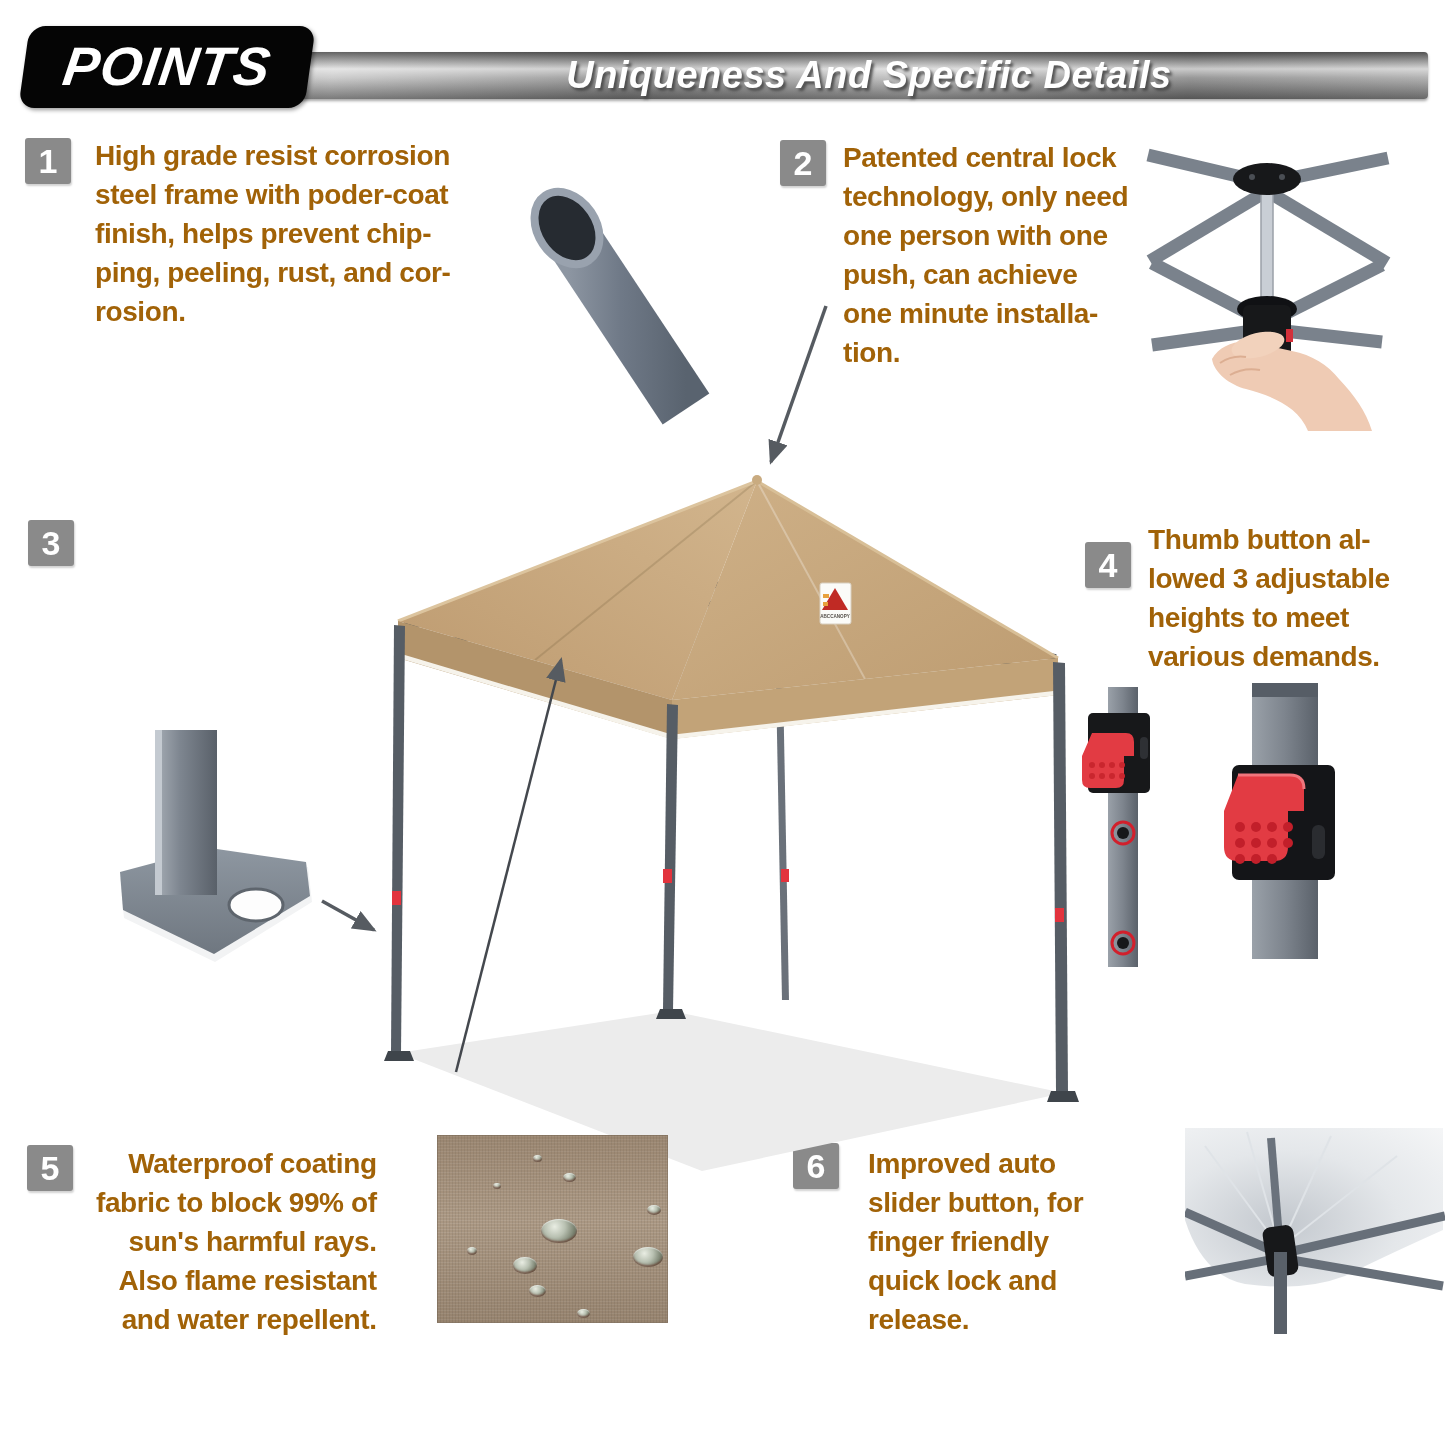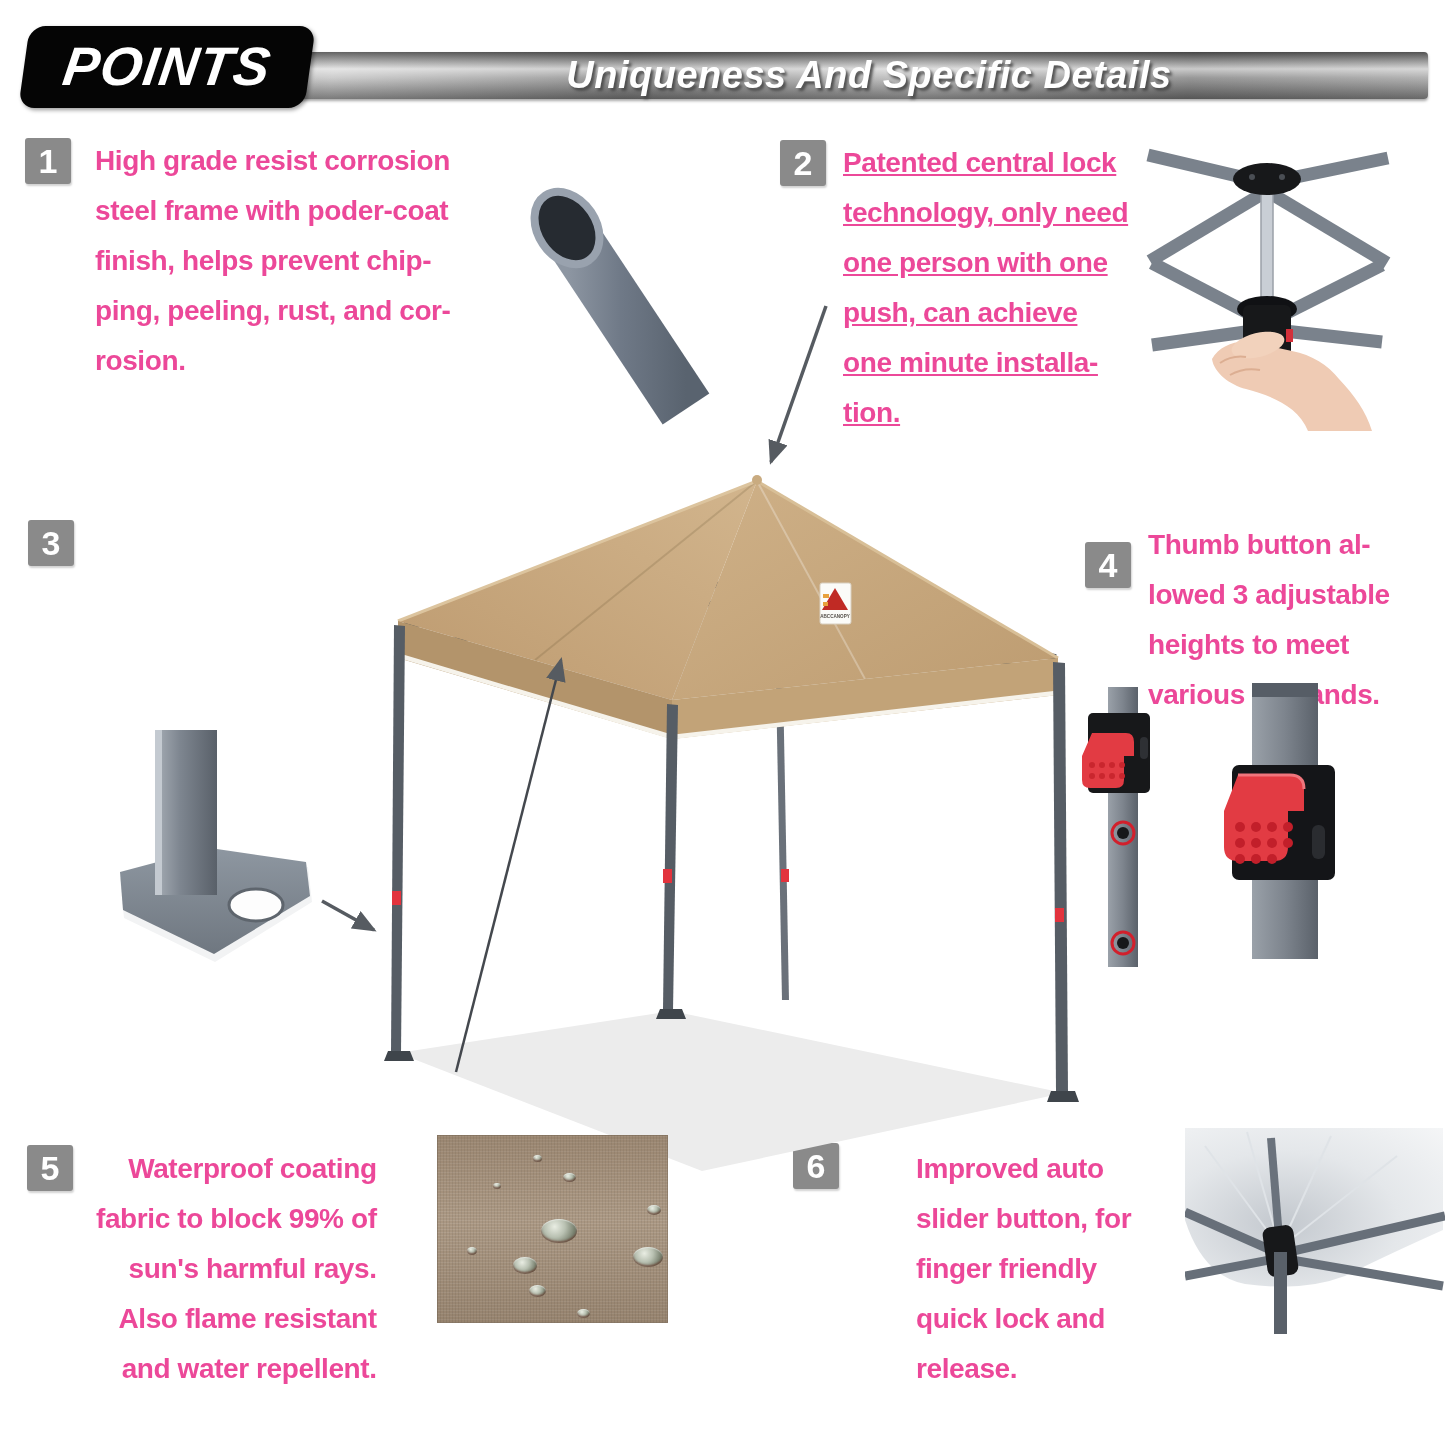--- a/index.html
+++ b/index.html
@@ -17,29 +17,29 @@
     text-shadow:2.5px 3px 3px rgba(70,70,70,.9);letter-spacing:.5px;}
   .hdr-badge{position:absolute;left:24px;top:26px;width:286px;height:82px;background:#050505;
     border-radius:16px;transform:skewX(-8deg);box-shadow:2px 2px 4px rgba(0,0,0,.4);}
   .hdr-badge span{display:block;width:100%;height:82px;line-height:80px;text-align:center;
     color:#fff;font-size:54px;font-weight:bold;font-style:italic;letter-spacing:1px;}
 
   
   .num{position:absolute;width:46px;height:46px;background:#8a8a8a;border-radius:3px;
     color:#ffffff;font-size:34px;font-weight:bold;text-align:center;line-height:46px;
     box-shadow:1px 2px 2px rgba(0,0,0,.18);}
-  .ptxt{position:absolute;white-space:pre-line;font-size:28px;font-weight:bold;color:#ec4899;
-    line-height:50px;letter-spacing:-0.4px;}
+  .ptxt{position:absolute;white-space:pre-line;font-size:28px;font-weight:bold;color:#a16207;
+    line-height:39px;letter-spacing:-0.4px;}
 
   #num1{left:25px;top:138px;}  #txt1{left:95px;top:136px;}
-  #num2{left:780px;top:140px;} #txt2{left:843px;top:138px;text-decoration:underline;}
+  #num2{left:780px;top:140px;} #txt2{left:843px;top:138px;}
   #num3{left:28px;top:520px;}  #txt3{left:96px;top:519px;}
   #num4{left:1085px;top:542px;}#txt4{left:1148px;top:520px;}
   #num5{left:27px;top:1145px;} #txt5{left:96px;top:1144px;text-align:right;}
-  #num6{left:793px;top:1143px;}#txt6{left:916px;top:1144px;}
+  #num6{left:793px;top:1143px;}#txt6{left:868px;top:1144px;}
 
   
   .img{position:absolute;}
   #tube-img{left:520px;top:165px;width:200px;height:260px;}
   #lock-img{left:1140px;top:133px;width:305px;height:300px;}
   #canopy-img{left:360px;top:455px;width:740px;height:740px;}
   #footpad-img{left:110px;top:700px;width:220px;height:300px;}
   #thumb-img{left:1080px;top:675px;width:365px;height:320px;}
   #slider-img{left:1185px;top:1128px;width:260px;height:240px;}
   #arrow-layer{left:0;top:0;width:1445px;height:1445px;pointer-events:none;}

